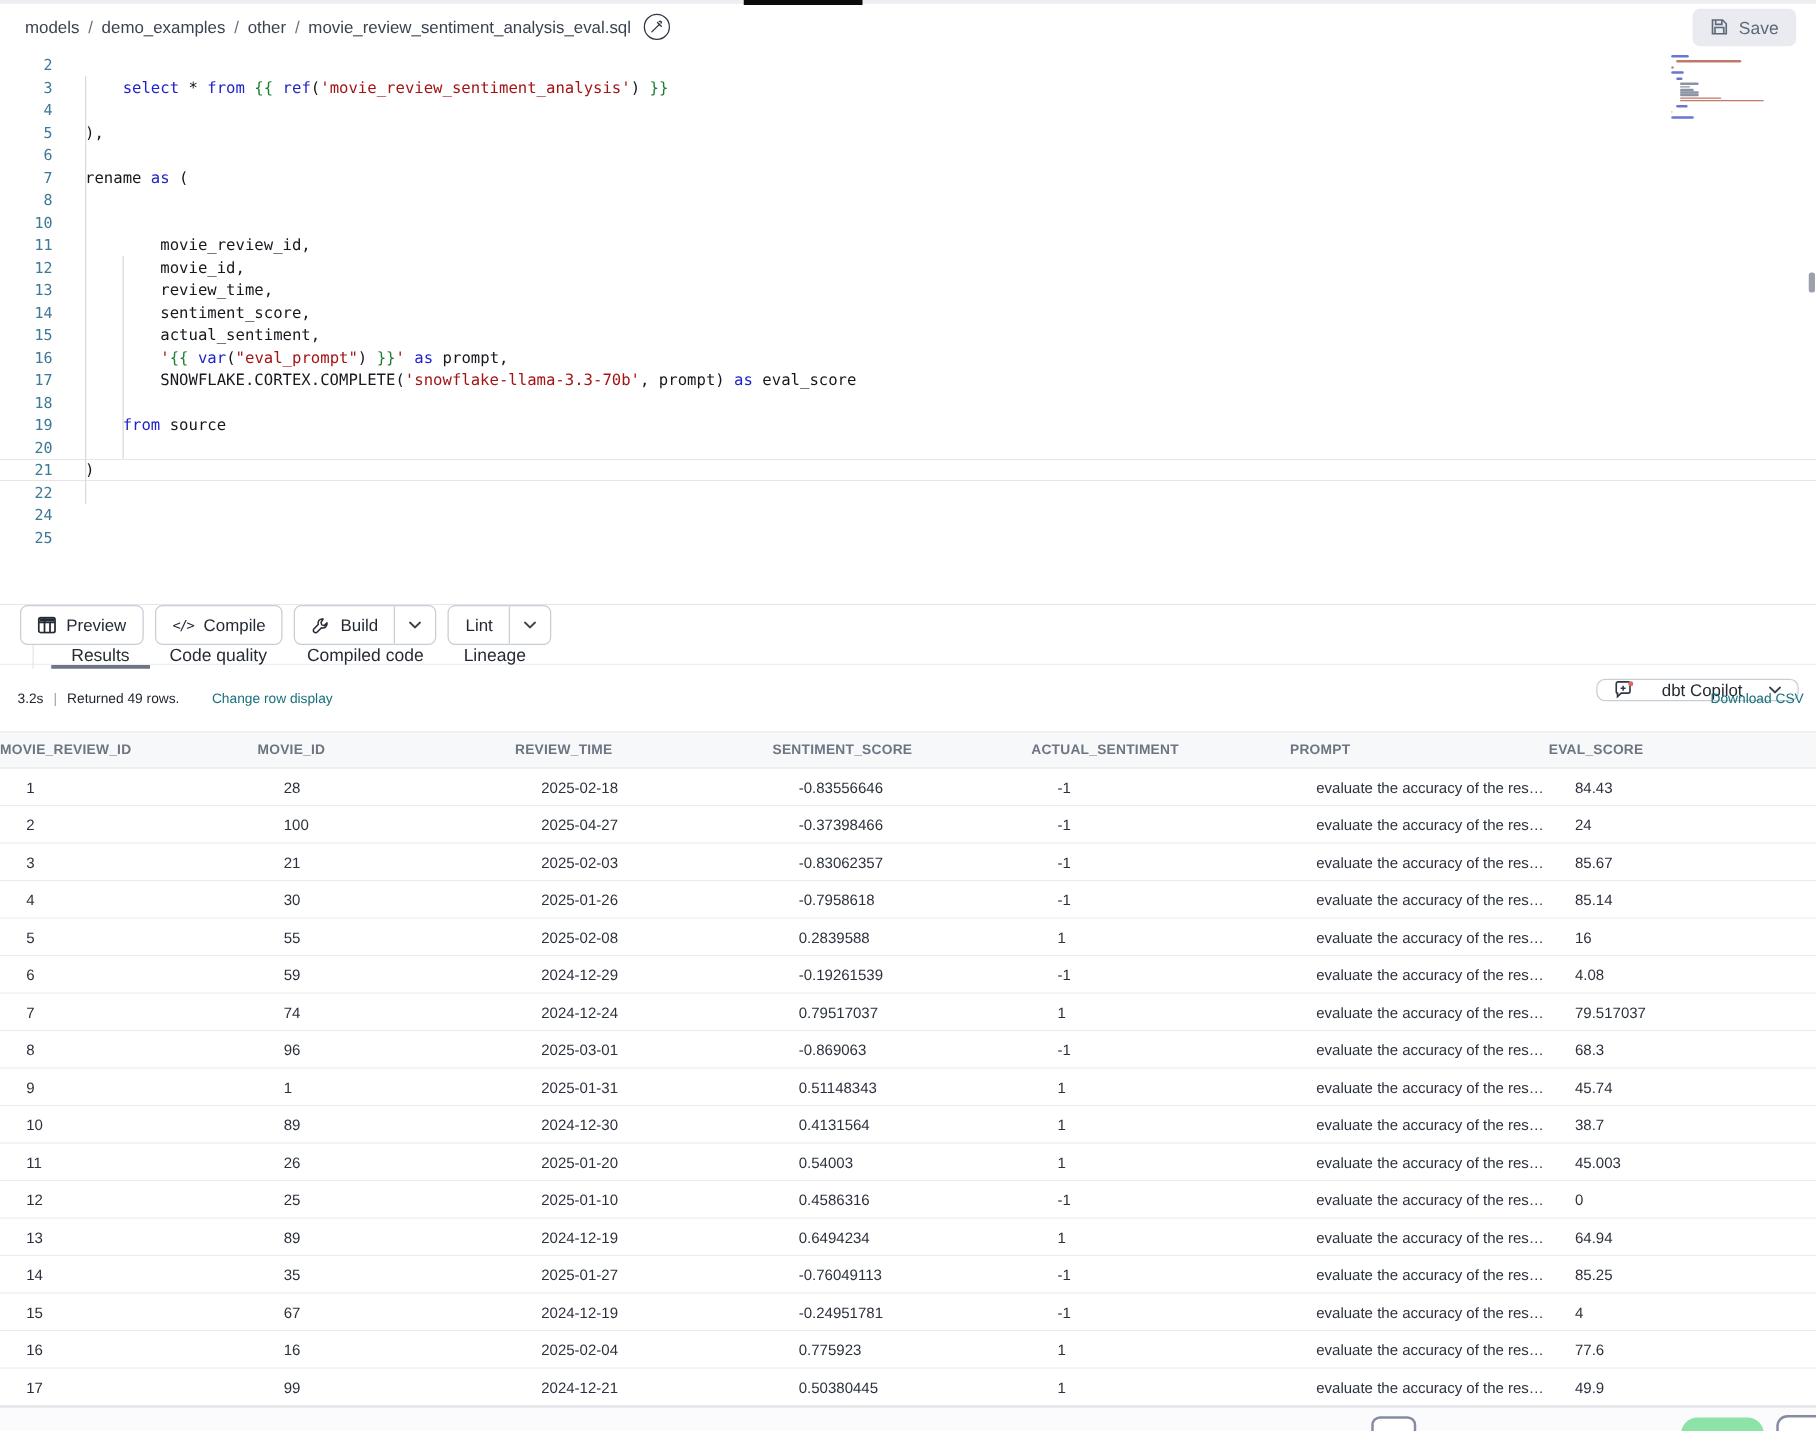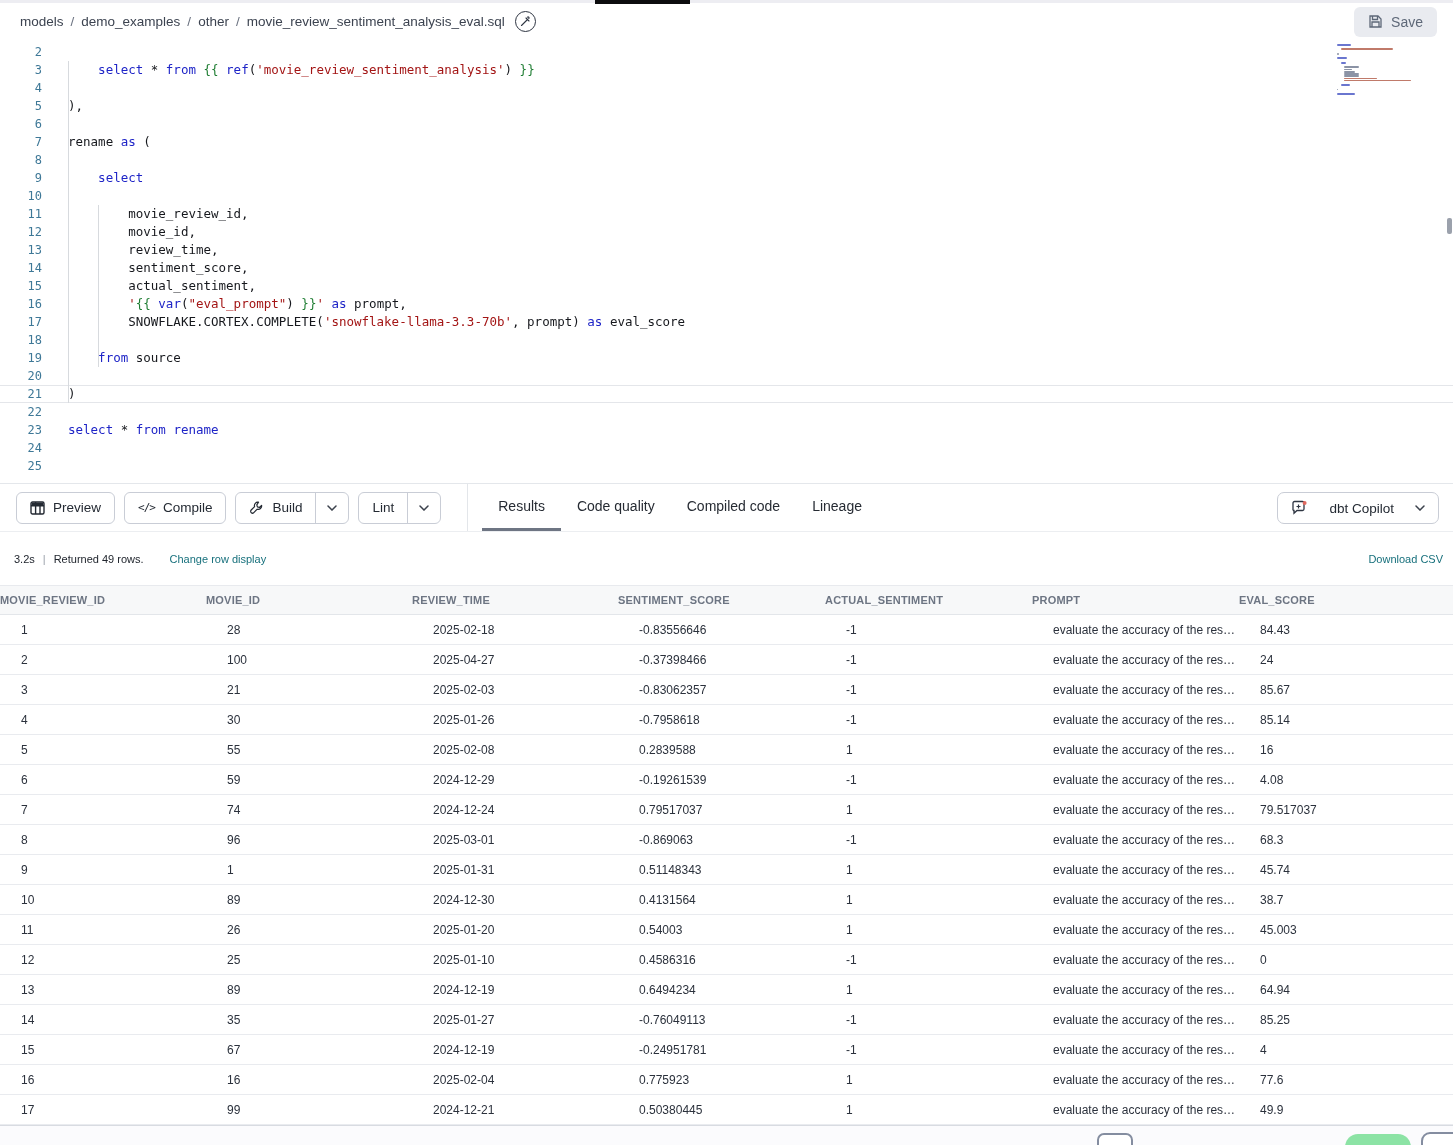--- a/index.html
+++ b/index.html
@@ -33,21 +33,21 @@
   .tok-jj { color:#1e7d32; }
   .tok-pl { color:#16181d; }
   .indent-guide { position:absolute; width:1px; background:#d7dade; }
   .guide-a { left:68px; top:21px; height:342px; }
   .guide-b { left:98px; top:165px; height:162px; }
   .minimap { position:absolute; top:2px; right:8px; width:112px; padding:2px 0 0 4px; }
   .mm-line { height:1.7px; margin-bottom:0.55px; border-radius:1px; }
   .editor-scrollthumb { position:absolute; right:1px; top:178px; width:5px; height:16px; background:#9ba1ac; border-radius:2px; }
 
   
-  .toolbar { height:49px; border-top:1px solid #e4e7eb; border-bottom:1px solid #eceef1; display:flex; align-items:stretch; }
+  .toolbar { height:49px; border-top:1px solid #e4e7eb; border-bottom:1px solid #eceef1; display:flex; align-items:stretch;flex-direction:column; }
   .btn-group { display:flex; align-items:center; gap:9px; padding-left:16px; }
   .tbtn { height:32px; background:#fff; border:1px solid #c9cdd6; border-radius:6px; display:flex; align-items:center;
     gap:8px; padding:0 13px; font-size:13.5px; color:#242a33; font-family:inherit; cursor:pointer; }
   .split { display:flex; align-items:stretch; height:32px; border:1px solid #c9cdd6; border-radius:6px; overflow:hidden; background:#fff; }
   .split .main { display:flex; align-items:center; gap:8px; padding:0 13px; font-size:13.5px; color:#242a33; cursor:pointer; }
   .split .arrow { display:flex; align-items:center; padding:0 11px; border-left:1px solid #c9cdd6; cursor:pointer; }
   .icon-code { font-family:"DejaVu Sans Mono", monospace; font-size:11px; color:#242a33; letter-spacing:-1px; }
   .tabs { display:flex; align-items:stretch; margin-left:26px; border-left:1px solid #e3e6ea; padding-left:14px; }
   .tab { display:flex; align-items:center; padding:0 16px; font-size:14px; color:#262b33; cursor:pointer;
     border-bottom:3px solid transparent;text-align:center; }
@@ -120,35 +120,33 @@
     <div class="indent-guide guide-a"></div>
     <div class="indent-guide guide-b"></div>
     <div>
         <div class="code-line"><span class="ln">2</span><span class="code"></span></div>
         <div class="code-line"><span class="ln">3</span><span class="code"><span class="tok-pl">    </span><span class="tok-kw">select</span><span class="tok-pl"> * </span><span class="tok-kw">from</span><span class="tok-pl"> </span><span class="tok-jj">{{</span><span class="tok-pl"> </span><span class="tok-kw">ref</span><span class="tok-pl">(</span><span class="tok-str">'movie_review_sentiment_analysis'</span><span class="tok-pl">) </span><span class="tok-jj">}}</span></span></div>
         <div class="code-line"><span class="ln">4</span><span class="code"></span></div>
         <div class="code-line"><span class="ln">5</span><span class="code"><span class="tok-pl">),</span></span></div>
         <div class="code-line"><span class="ln">6</span><span class="code"></span></div>
         <div class="code-line"><span class="ln">7</span><span class="code"><span class="tok-pl">rename </span><span class="tok-kw">as</span><span class="tok-pl"> (</span></span></div>
         <div class="code-line"><span class="ln">8</span><span class="code"></span></div>
-        <div class="code-line"><span class="ln">9</span><span class="code"><span class="tok-pl">    </span><span class="tok-kw">select</span></span></div>
         <div class="code-line"><span class="ln">10</span><span class="code"></span></div>
         <div class="code-line"><span class="ln">11</span><span class="code"><span class="tok-pl">        movie_review_id,</span></span></div>
         <div class="code-line"><span class="ln">12</span><span class="code"><span class="tok-pl">        movie_id,</span></span></div>
         <div class="code-line"><span class="ln">13</span><span class="code"><span class="tok-pl">        review_time,</span></span></div>
         <div class="code-line"><span class="ln">14</span><span class="code"><span class="tok-pl">        sentiment_score,</span></span></div>
         <div class="code-line"><span class="ln">15</span><span class="code"><span class="tok-pl">        actual_sentiment,</span></span></div>
         <div class="code-line"><span class="ln">16</span><span class="code"><span class="tok-pl">        </span><span class="tok-str">'</span><span class="tok-jj">{{</span><span class="tok-pl"> </span><span class="tok-kw">var</span><span class="tok-pl">(</span><span class="tok-str">"eval_prompt"</span><span class="tok-pl">) </span><span class="tok-jj">}}</span><span class="tok-str">'</span><span class="tok-pl"> </span><span class="tok-kw">as</span><span class="tok-pl"> prompt,</span></span></div>
         <div class="code-line"><span class="ln">17</span><span class="code"><span class="tok-pl">        SNOWFLAKE.CORTEX.COMPLETE(</span><span class="tok-str">'snowflake-llama-3.3-70b'</span><span class="tok-pl">, prompt) </span><span class="tok-kw">as</span><span class="tok-pl"> eval_score</span></span></div>
         <div class="code-line"><span class="ln">18</span><span class="code"></span></div>
         <div class="code-line"><span class="ln">19</span><span class="code"><span class="tok-pl">    </span><span class="tok-kw">from</span><span class="tok-pl"> source</span></span></div>
         <div class="code-line"><span class="ln">20</span><span class="code"></span></div>
         <div class="code-line active"><span class="ln">21</span><span class="code"><span class="tok-pl">)</span></span></div>
         <div class="code-line"><span class="ln">22</span><span class="code"></span></div>
-        <div class="code-line"><span class="ln">23</span><span class="code"><span class="tok-kw">select</span><span class="tok-pl"> * </span><span class="tok-kw">from</span><span class="tok-pl"> </span><span class="tok-kw">rename</span></span></div>
         <div class="code-line"><span class="ln">24</span><span class="code"></span></div>
         <div class="code-line"><span class="ln">25</span><span class="code"></span></div>
       </div>
     <div class="minimap">
         <div class="mm-line" style="margin-left: 0px; width: 14.4px; background: rgb(106, 118, 207);"></div>
         <div class="mm-line" style="margin-left: 0px; width: 0px; background: rgb(139, 147, 165);"></div>
         <div class="mm-line" style="margin-left: 3.6px; width: 52.2px; background: rgb(192, 122, 106);"></div>
         <div class="mm-line" style="margin-left: 0px; width: 0px; background: rgb(139, 147, 165);"></div>
         <div class="mm-line" style="margin-left: 0px; width: 1.8px; background: rgb(139, 147, 165);"></div>
         <div class="mm-line" style="margin-left: 0px; width: 0px; background: rgb(139, 147, 165);"></div>

